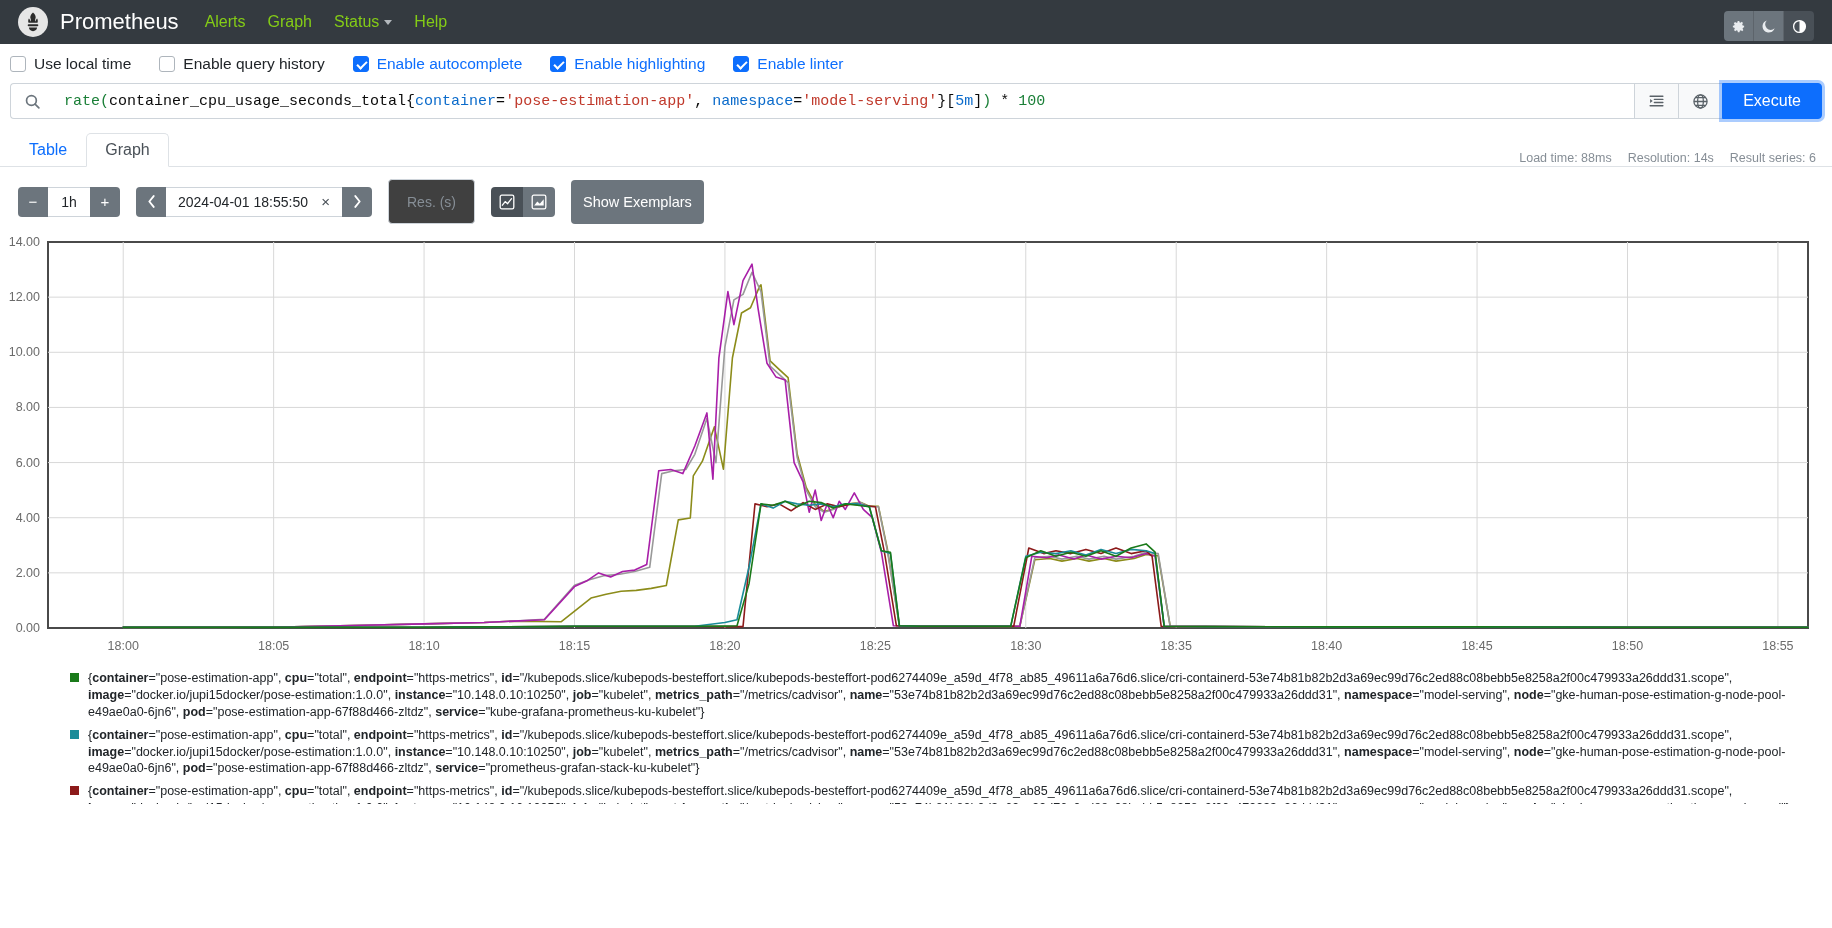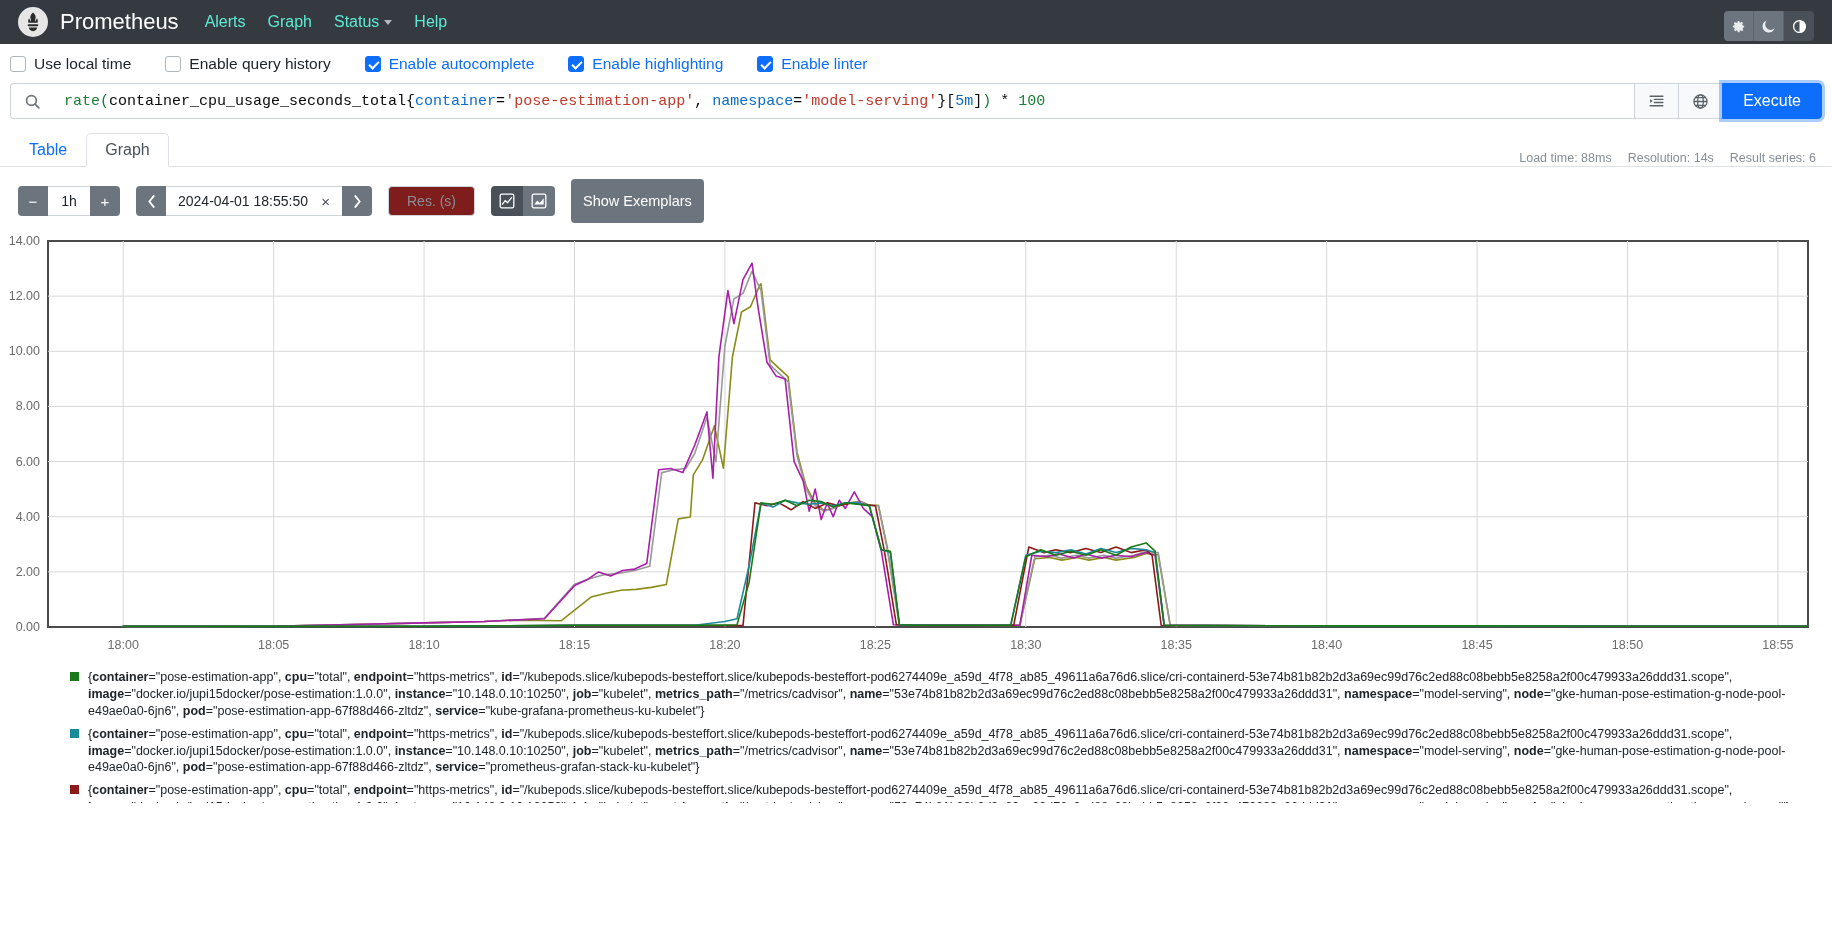--- a/index.html
+++ b/index.html
@@ -31,21 +31,21 @@
     flex:0 0 auto;
   }
   .brand-name {
     color:#fff;
     font-size:22px;
     font-weight:400;
     margin-right:26px;
     white-space:nowrap;
   }
   .nav-link {
-    color:#5eead4;
+    color:#84cc16;
     font-size:16px;
     margin-right:22px;
     white-space:nowrap;
     cursor:pointer;
   }
   .caret {
     display:inline-block;
     width:0;height:0;
     border-left:4px solid transparent;
     border-right:4px solid transparent;
@@ -69,21 +69,21 @@
   }
   .theme-btn:last-child { border-right:none; }
   .theme-btn.active { background:#495057; }
   .theme-btn svg { display:block; }
 
   
   .opts {
     display:flex;
     align-items:center;
     padding:11px 10px 10px 10px;
-    gap:6px;
+    gap:0;
   }
   .opt {
     display:flex;
     align-items:center;
     margin-right:28px;
     white-space:nowrap;
   }
   .cb {
     width:16px;height:16px;
     border:1px solid #aeb5bc;
@@ -227,24 +227,24 @@
     border-left:none; border-right:none;
     display:flex; align-items:center; justify-content:center;
     font-size:14px;
     color:#212529;
     padding:0 12px;
     min-width:42px;
   }
   .gfield.time { min-width:176px; justify-content:space-between; gap:10px; }
   .gfield .clr { color:#495057; cursor:pointer; font-size:15px; }
   .res-box {
-    height:30px;
+    height:45px;
     border:1px solid #ced4da;
     border-radius:4px;
-    background:#7f1d1d;
+    background:#404040;
     color:#868e96;
     display:flex; align-items:center; justify-content:center;
     padding:0 18px;
     font-size:14px;
     cursor:text;
   }
   .tgl {
     width:32px;height:30px;
     background:#6c757d;
     display:flex;align-items:center;justify-content:center;

